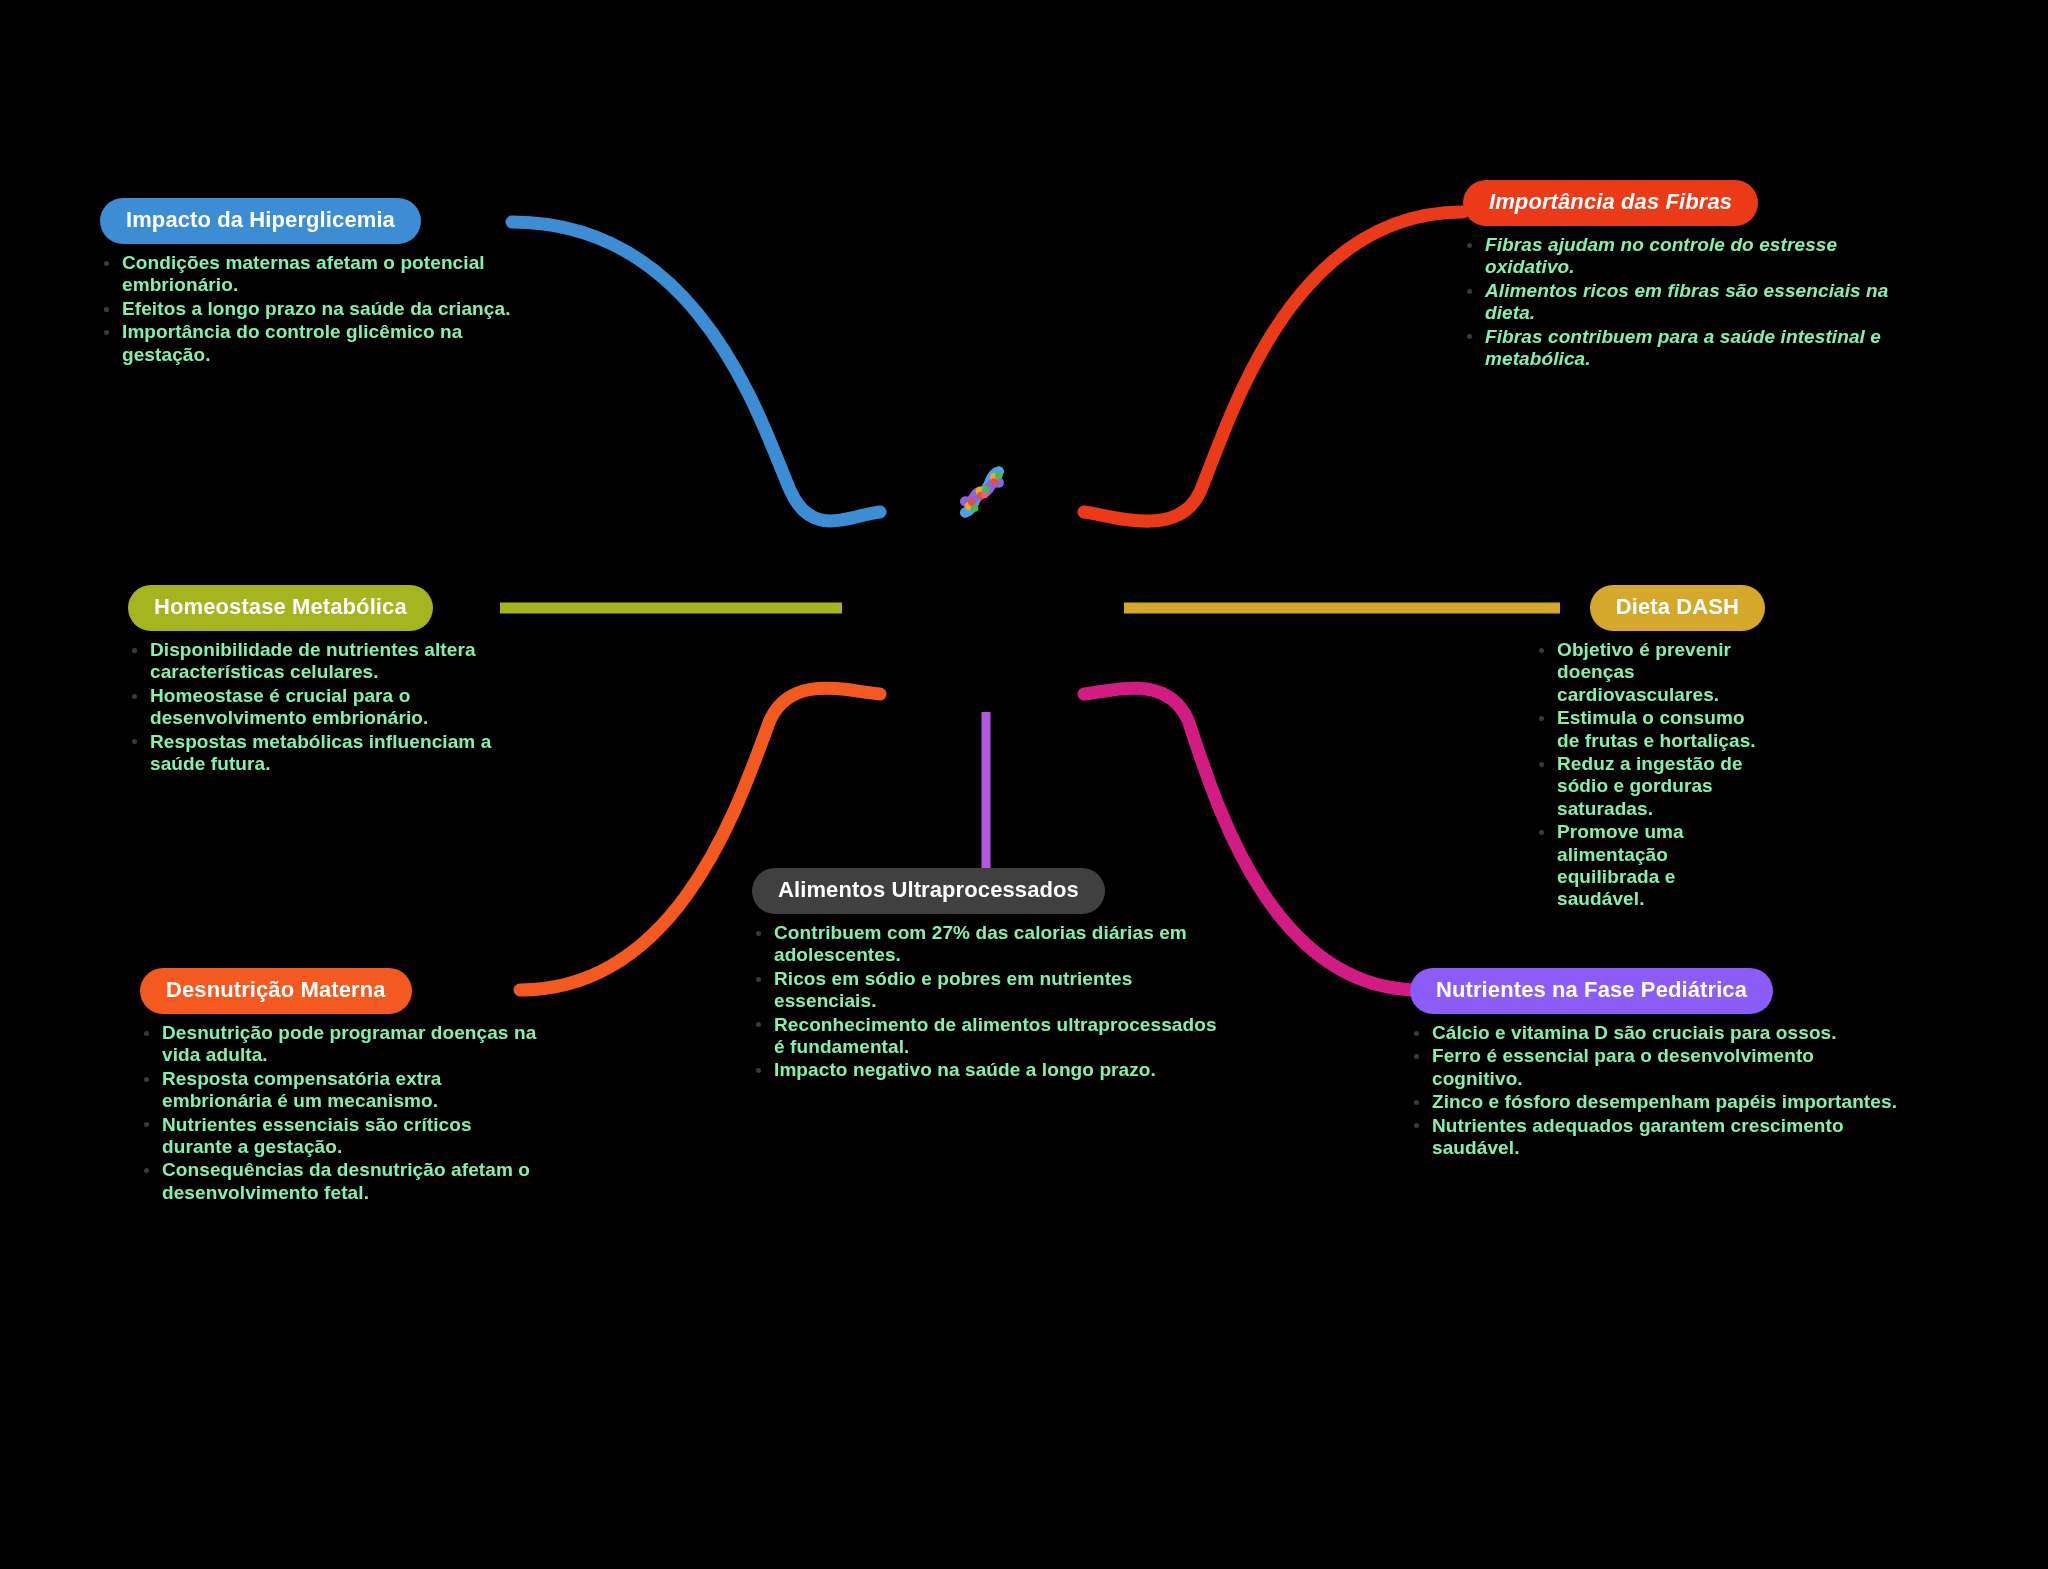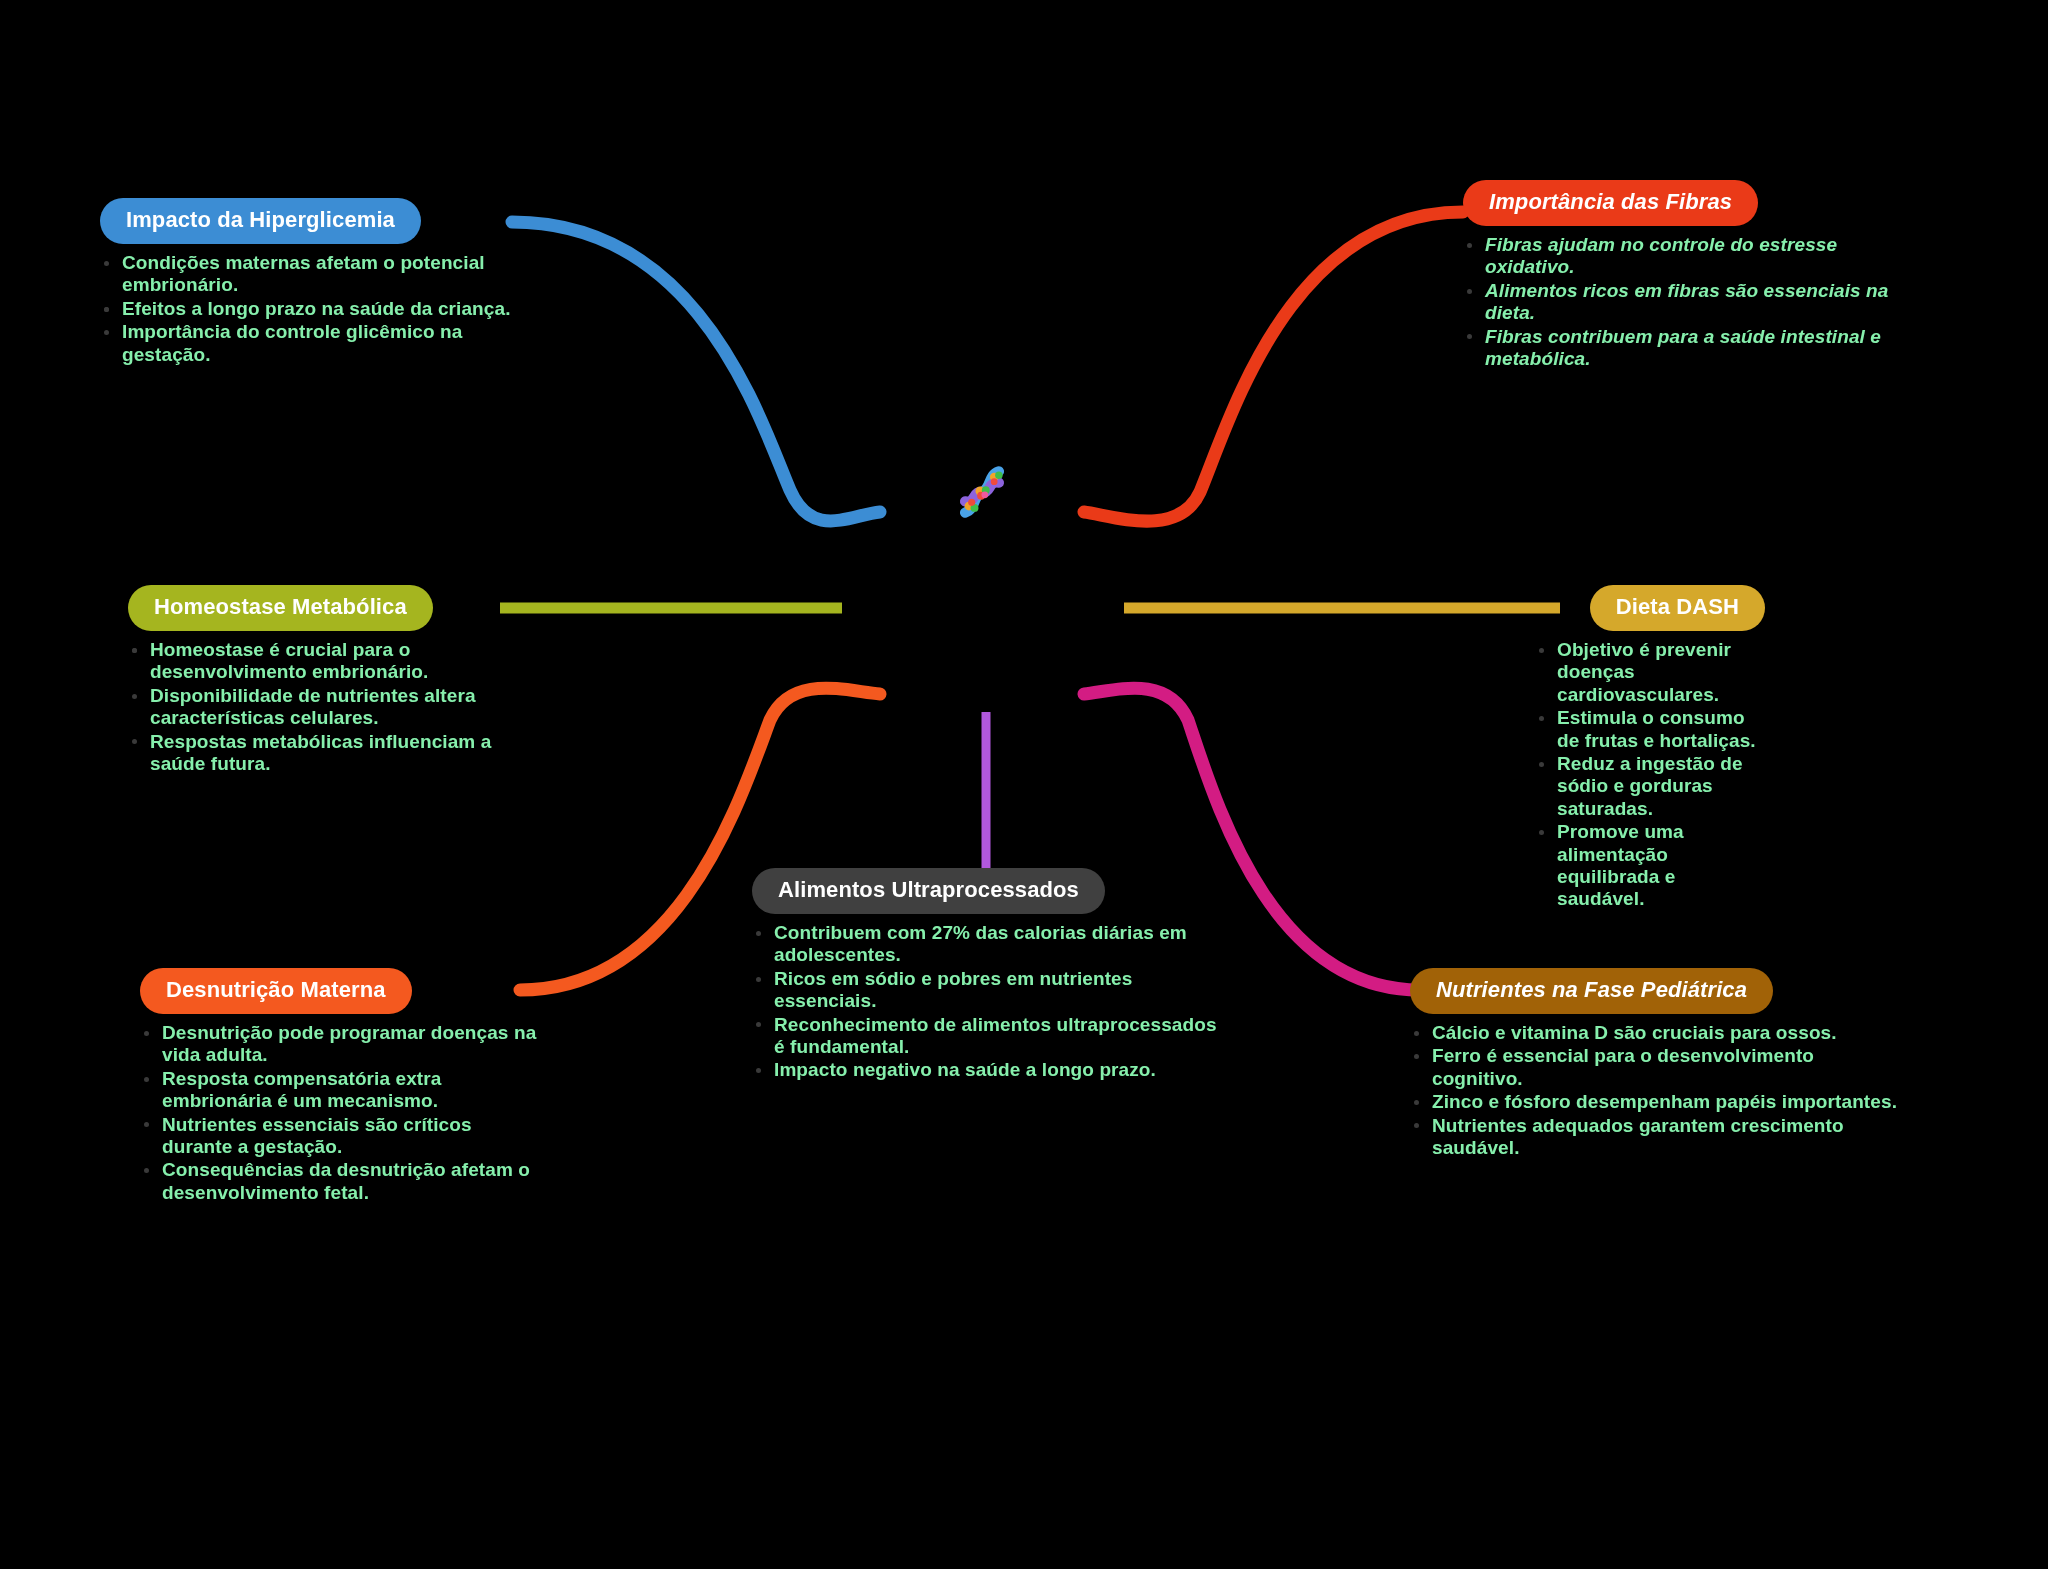--- a/index.html
+++ b/index.html
@@ -123,22 +123,22 @@
       <li><span class="dot"></span><span>Fibras contribuem para a saúde intestinal e metabólica.</span></li>
     </ul>
   </div>
 
   <div class="branch" style="left:128px; top:585px; width:400px;">
     <span class="pill-wrap">
       <span class="pill" style="background:#a5b51f;">Homeostase Metabólica</span>
     </span>
     <ul class="bullets">
       <li><span class="dot"></span></li>
+      <li><span class="dot"></span><span>Disponibilidade de nutrientes altera características celulares.</span></li>
       <li><span class="dot"></span><span>Homeostase é crucial para o desenvolvimento embrionário.</span></li>
-      <li><span class="dot"></span><span>Disponibilidade de nutrientes altera características celulares.</span></li>
       <li><span class="dot"></span><span>Respostas metabólicas influenciam a saúde futura.</span></li>
     </ul>
   </div>
 
   <div class="branch" style="left:1535px; top:585px; width:230px;">
     <span class="pill-wrap pill-right">
       <span class="pill" style="background:#d5a82b;">Dieta DASH</span>
     </span>
     <ul class="bullets">
       <li><span class="dot"></span><span>Objetivo é prevenir doenças cardiovasculares.</span></li>
@@ -167,21 +167,21 @@
     <ul class="bullets">
       <li><span class="dot"></span><span>Contribuem com 27% das calorias diárias em adolescentes.</span></li>
       <li><span class="dot"></span><span>Ricos em sódio e pobres em nutrientes essenciais.</span></li>
       <li><span class="dot"></span><span>Reconhecimento de alimentos ultraprocessados é fundamental.</span></li>
       <li><span class="dot"></span><span>Impacto negativo na saúde a longo prazo.</span></li>
     </ul>
   </div>
 
   <div class="branch" style="left:1410px; top:968px; width:490px;">
     <span class="pill-wrap">
-      <span class="pill" style="background:#a16207;font-style:italic;">Nutrientes na Fase Pediátrica</span>
+      <span class="pill" style="background:#8b5cf6;">Nutrientes na Fase Pediátrica</span>
     </span>
     <ul class="bullets">
       <li><span class="dot"></span><span>Cálcio e vitamina D são cruciais para ossos.</span></li>
       <li><span class="dot"></span><span>Ferro é essencial para o desenvolvimento cognitivo.</span></li>
       <li><span class="dot"></span><span>Zinco e fósforo desempenham papéis importantes.</span></li>
       <li><span class="dot"></span><span>Nutrientes adequados garantem crescimento saudável.</span></li>
     </ul>
   </div>
 
 </div>

